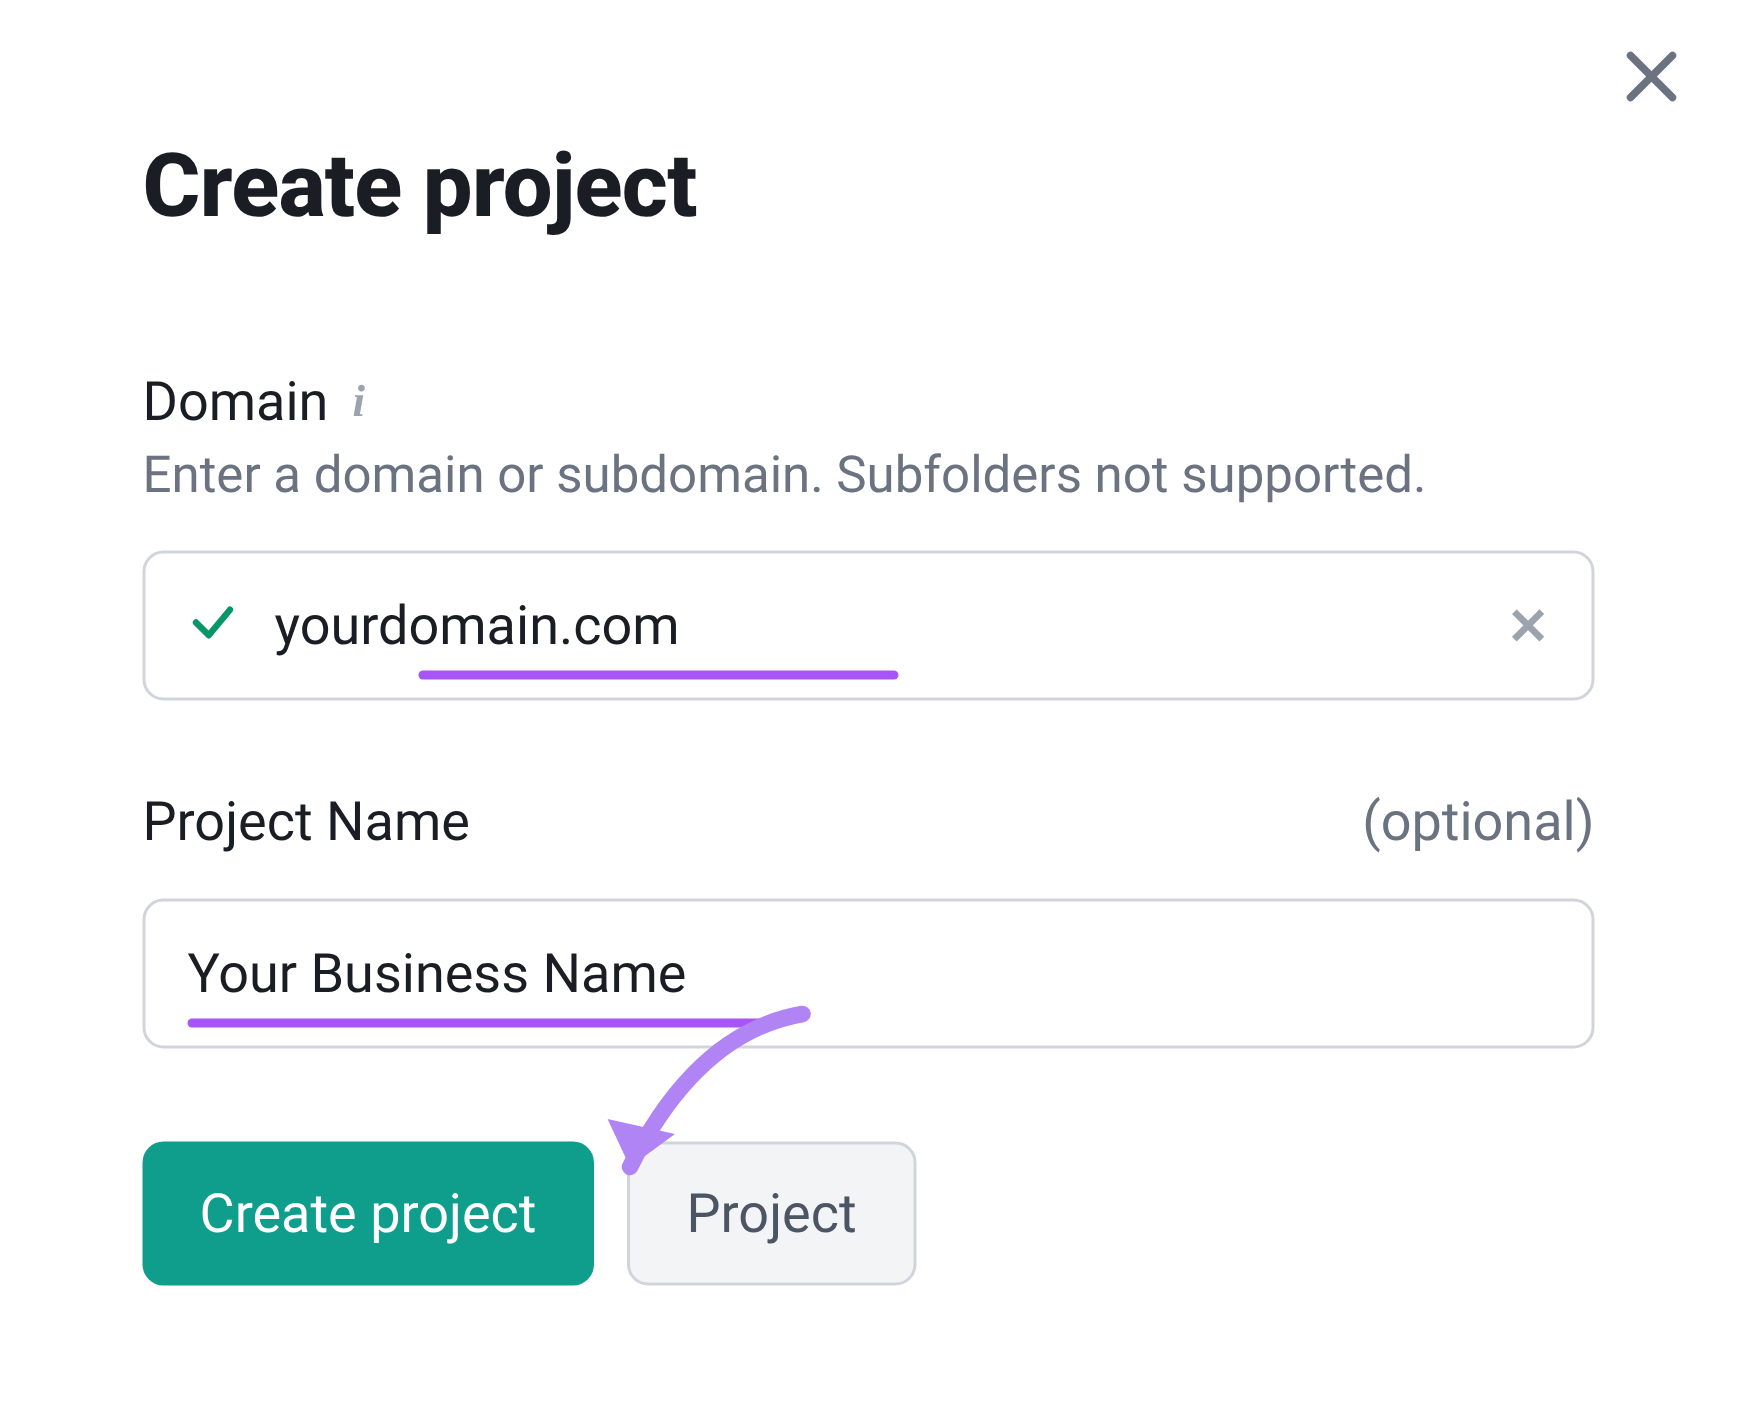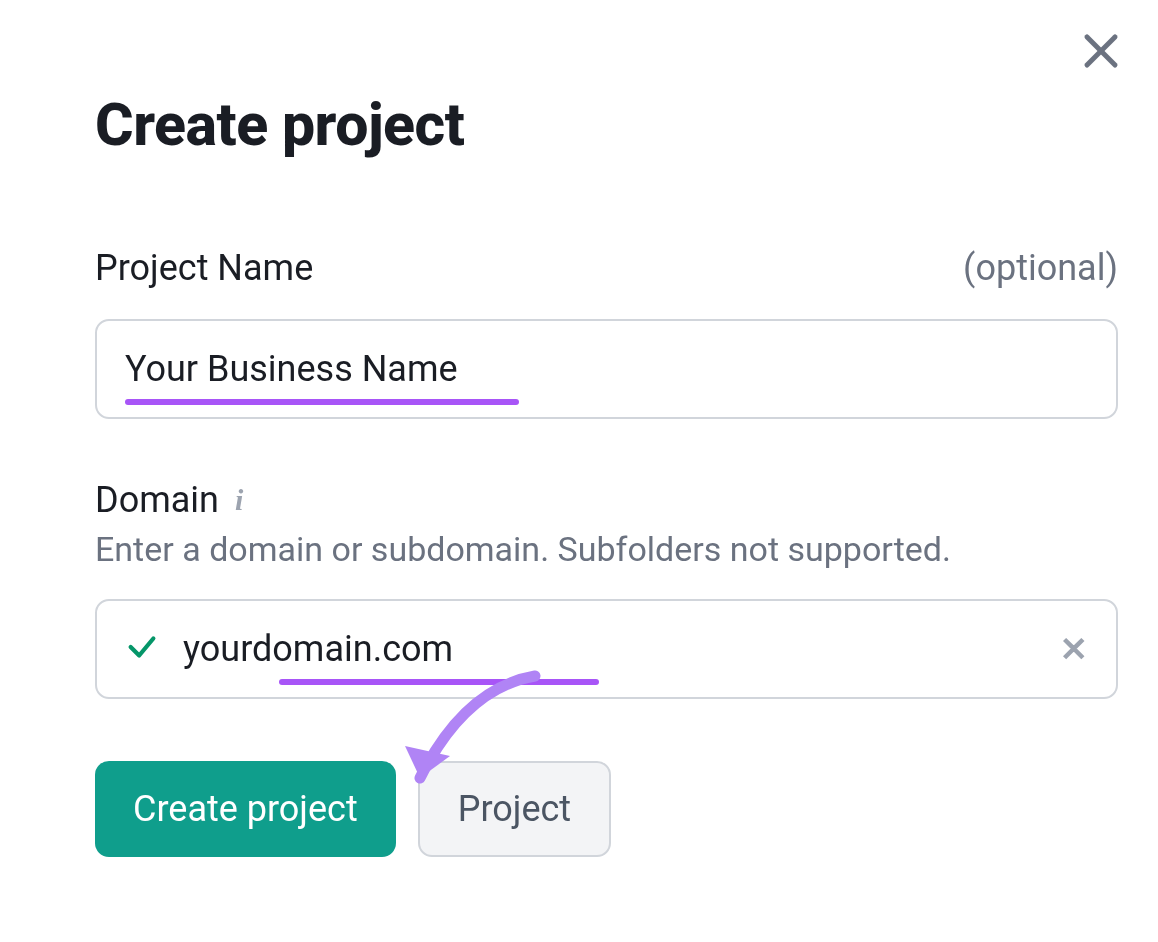--- a/index.html
+++ b/index.html
@@ -10,21 +10,21 @@
     body {
       font-family: -apple-system, BlinkMacSystemFont, "Segoe UI", Roboto, Helvetica, Arial, sans-serif;
       background: #ffffff;
       width: 1158px;
       height: 942px;
       position: relative;
       overflow: hidden;
     }
     .modal {
       position: relative;
-      padding: 90px 40px 60px 95px;
+      padding: 90px 95px 60px 95px;
       width: 100%;
       height: 100%;
     }
     .close-x {
       position: absolute;
       top: 24px;
       right: 30px;
       width: 54px;
       height: 54px;
       cursor: pointer;
@@ -182,50 +182,50 @@
 <div class="modal">
 
   <div class="close-x">
     <svg viewBox="0 0 24 24" fill="none" stroke="currentColor" stroke-width="2.5" stroke-linecap="round">
       <line x1="5" y1="5" x2="19" y2="19"></line>
       <line x1="19" y1="5" x2="5" y2="19"></line>
     </svg>
   </div>
 
   <h1 class="title">Create project</h1>
-
-  <div class="field-group">
-    <div class="label-row-2">
-      <span class="label">Project Name</span>
-      <span class="optional">(optional)</span>
-    </div>
-    <div class="input-wrap">
-      <input class="input" type="text" placeholder="Your Business Name" style="">
-      <div class="underline-purple underline-2"></div>
-    </div>
-  </div>
 
   <div class="field-group">
     <div class="label-row">
       <span class="label">Domain</span>
       <span class="info-icon">i</span>
     </div>
     <div class="helper-text">Enter a domain or subdomain. Subfolders not supported.</div>
     <div class="input-wrap">
       <span class="check-icon">
         <svg viewBox="0 0 24 24" fill="none" stroke="currentColor" stroke-width="3" stroke-linecap="round" stroke-linejoin="round">
           <polyline points="4 12 10 18 20 6"></polyline>
         </svg>
       </span>
       <input class="input" type="text" value="yourdomain.com" style="">
       <span class="clear-x">✕</span>
       <div class="underline-purple underline-1"></div>
     </div>
   </div>
 
+  <div class="field-group">
+    <div class="label-row-2">
+      <span class="label">Project Name</span>
+      <span class="optional">(optional)</span>
+    </div>
+    <div class="input-wrap">
+      <input class="input" type="text" placeholder="Your Business Name" style="">
+      <div class="underline-purple underline-2"></div>
+    </div>
+  </div>
+
   <div class="button-row">
     <button class="btn btn-primary">Create project</button>
     <button class="btn btn-secondary">Project</button>
   </div>
 
   <div class="arrow-annotation">
     <svg viewBox="0 0 160 130">
       <defs>
         <marker id="arrowhead" markerWidth="10" markerHeight="10" refX="3" refY="5" orient="auto">
           <polygon points="0 0, 10 5, 0 10" fill="#b084f5"></polygon>

